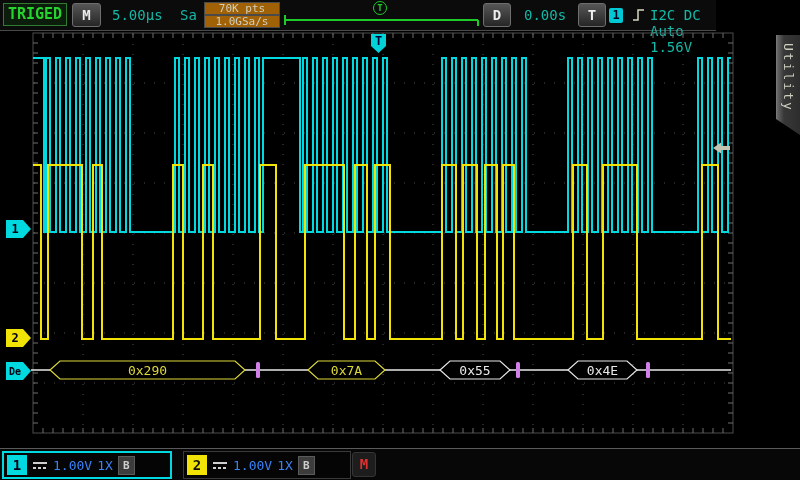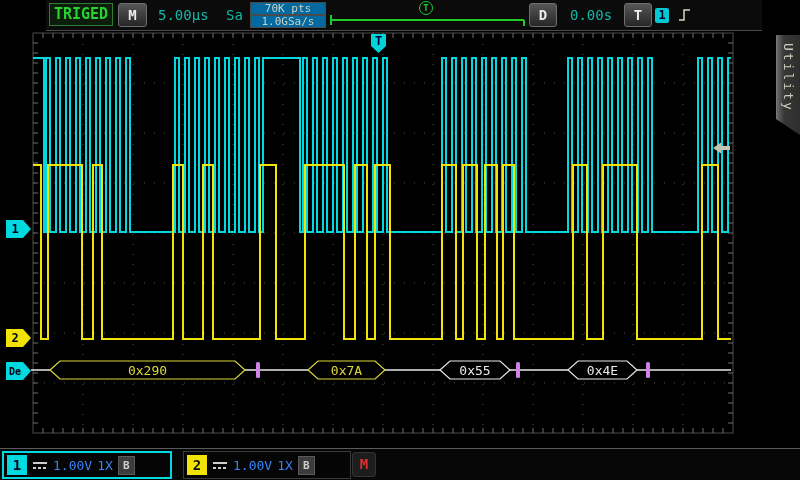--- a/index.html
+++ b/index.html
@@ -1,28 +1,28 @@
 <!DOCTYPE html>
 <html><head>
 <meta charset="utf-8">
 <style>
   html,body{margin:0;padding:0;background:#000;}
   body{width:800px;height:480px;position:relative;overflow:hidden;
        font-family:"DejaVu Sans Mono","Liberation Mono",monospace;color:#dcdcc8;}
   .abs{position:absolute;}
   
-  #topbar{left:0;top:0;width:716px;height:30px;background:#0b0b0b;border-bottom:1px solid #4a4a4a;margin-left:46px;}
+  #topbar{left:0;top:0;width:716px;height:30px;background:#0b0b0b;border-bottom:1px solid #4a4a4a;}
   .trig-box{left:3px;top:3px;width:62px;height:21px;border:1px solid #2f7d32;background:#0c1d0c;
             color:#27d32f;font-weight:bold;font-size:15px;text-align:center;line-height:21px;}
   .hw-btn{top:3px;width:27px;height:22px;border:1px solid #6e6e6e;border-radius:3px;
           background:linear-gradient(#565656,#262626);color:#ededed;font-weight:bold;
           font-size:14px;text-align:center;line-height:22px;}
   .tb-text{top:7px;font-size:14px;color:#14b8a6;}
   #acq-box{left:204px;top:2px;width:76px;height:26px;font-size:11px;color:#cfcfbc;text-align:center;}
-  #acq-box div{border:1px solid #4a4a4a;background:#0369a1;height:11px;line-height:11px;padding:0 2px;}
+  #acq-box div{border:1px solid #4a4a4a;background:#a16207;height:11px;line-height:11px;padding:0 2px;}
   #trig-circle{left:373px;top:1px;width:12px;height:12px;border:1px solid #1ecb29;border-radius:50%;
                color:#1ecb29;font-size:9px;line-height:12px;text-align:center;font-weight:bold;}
   .badge-ch{top:8px;width:14px;height:15px;background:#00c9d4;color:#002;font-weight:bold;
             font-size:12px;text-align:center;line-height:15px;border-radius:2px;}
   
   #botbar{left:0;top:448px;width:800px;height:32px;background:#070707;border-top:1px solid #5a5a5a;}
   .ch-box{top:2px;height:24px;display:flex;align-items:center;gap:5px;padding:0 3px;background:#050505;}
   #ch1-box{left:2px;width:160px;border:2px solid #00d9e0;}
   #ch2-box{left:183px;width:160px;border:1px solid #3a3a3a;height:26px;}
   .ch-badge{width:20px;height:20px;font-weight:bold;font-size:14px;text-align:center;line-height:20px;}
@@ -58,20 +58,21 @@
     <line x1="195" y1="8" x2="195" y2="14" stroke="#1ecb29" stroke-width="2"></line>
   </svg>
   <div id="trig-circle" class="abs">T</div>
   <div class="abs hw-btn" style="left:483px;width:26px;">D</div>
   <span class="abs tb-text" style="left:524px;">0.00s</span>
   <div class="abs hw-btn" style="left:578px;width:26px;">T</div>
   <div class="abs badge-ch" style="left:609px;">1</div>
   <svg class="abs" style="left:631px;top:7px;" width="15" height="16">
     <path d="M2,13 H7 V3 H13" fill="none" stroke="#d8d8c4" stroke-width="1.5"></path>
   </svg>
+  <span class="abs tb-text" style="left:650px;">I2C DC Auto 1.56V</span>
 </div>
 
 <svg id="scope" class="abs" style="left:0;top:0;" width="800" height="480">
     <rect x="33" y="33" width="700" height="400" fill="none" stroke="#4d4d4d" stroke-width="1"></rect>
     <g stroke="#4e4e4e" stroke-width="1" stroke-dasharray="1 9">
       <line x1="83" y1="34" x2="83" y2="433"></line>
       <line x1="133" y1="34" x2="133" y2="433"></line>
       <line x1="183" y1="34" x2="183" y2="433"></line>
       <line x1="233" y1="34" x2="233" y2="433"></line>
       <line x1="283" y1="34" x2="283" y2="433"></line>

